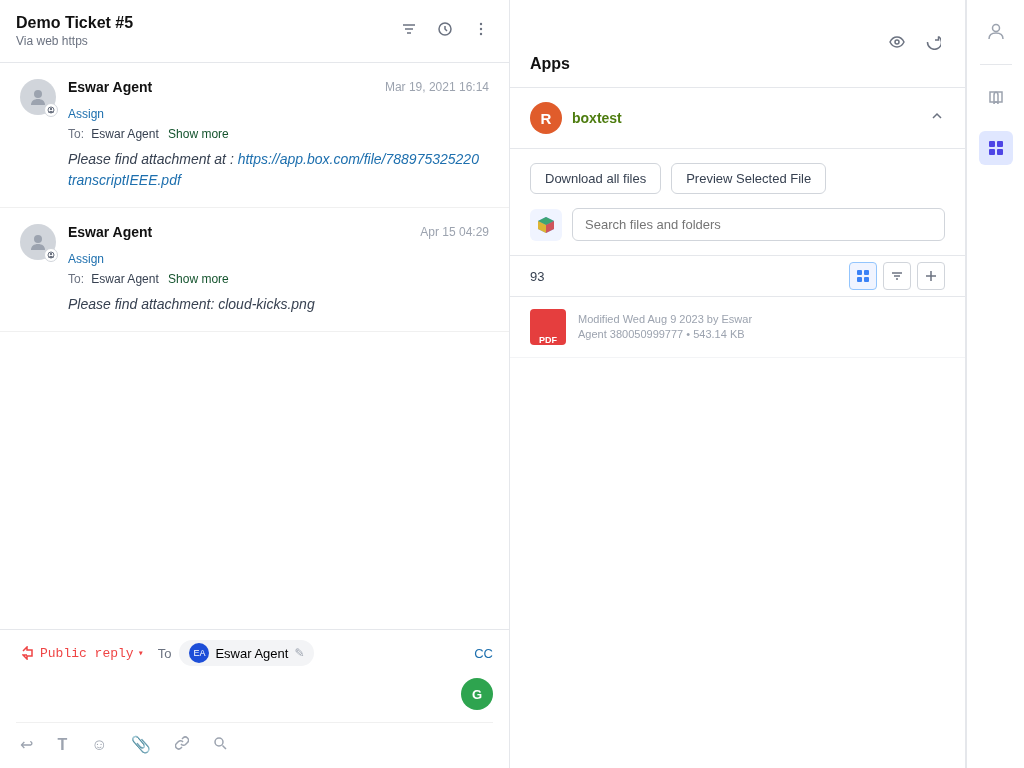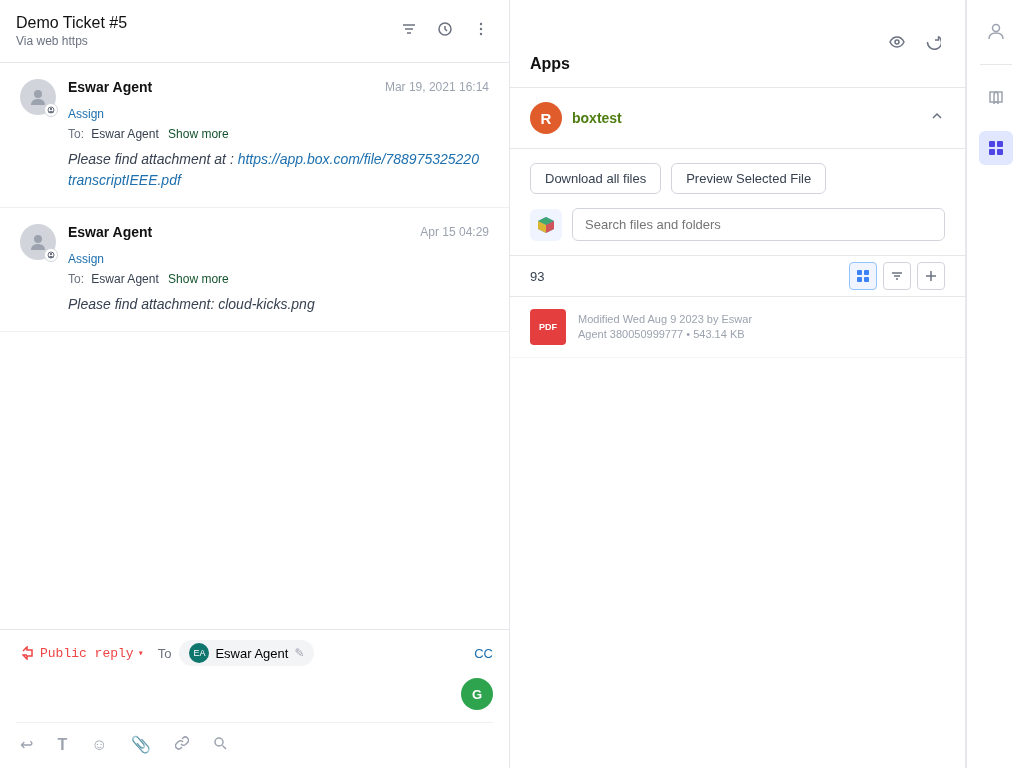--- a/index.html
+++ b/index.html
@@ -1,21 +1,21 @@
 <!DOCTYPE html>
 <html><head>
   <meta charset="utf-8">
   <style>
     * { box-sizing: border-box; margin: 0; padding: 0; }
     body { font-family: -apple-system, BlinkMacSystemFont, 'Segoe UI', sans-serif; font-size: 14px; background: #f3f4f6; display: flex; height: 768px; overflow: hidden; }
 
     
     .left-panel { width: 510px; background: #fff; display: flex; flex-direction: column; border-right: 1px solid #e5e7eb; }
     .left-header { padding: 14px 16px; border-bottom: 1px solid #e5e7eb; display: flex; align-items: center; justify-content: space-between; }
-    .ticket-info h2 { font-size: 16px; font-weight: 400; color: #111; }
+    .ticket-info h2 { font-size: 16px; font-weight: 700; color: #111; }
     .ticket-info span { font-size: 12px; color: #6b7280; }
     .header-icons { display: flex; gap: 12px; align-items: center; }
     .icon-btn { background: none; border: none; cursor: pointer; color: #6b7280; font-size: 16px; padding: 4px; border-radius: 4px; }
 
     .messages-area { flex: 1; overflow-y: auto; padding: 0; }
     .message-block { padding: 16px 20px; border-bottom: 1px solid #f0f0f0; display: flex; gap: 12px; }
     .avatar { width: 36px; height: 36px; border-radius: 50%; background: #d1d5db; flex-shrink: 0; display: flex; align-items: center; justify-content: center; position: relative; }
     .avatar svg { color: #9ca3af; }
     .assign-icon { position: absolute; bottom: -2px; right: -2px; width: 14px; height: 14px; background: #fff; border-radius: 50%; border: 1px solid #d1d5db; display: flex; align-items: center; justify-content: center; font-size: 8px; }
     .message-content { flex: 1; }
@@ -28,21 +28,21 @@
     .show-more { color: #14532d; cursor: pointer; margin-left: 4px; }
     .message-body { font-size: 14px; color: #374151; line-height: 1.5; font-style: italic; }
     .message-body a { color: #1d6fae; text-decoration: none; }
 
     
     .reply-bar { border-top: 1px solid #e5e7eb; padding: 10px 16px; background: #fff; }
     .reply-top { display: flex; align-items: center; gap: 8px; }
     .reply-type-btn { display: flex; align-items: center; gap: 4px; font-size: 13px; font-weight: 500; color: #ef4444; background: none; border: none; cursor: pointer; padding: 4px 6px; border-radius: 4px; font-family: Liberation Mono, monospace; }
     .to-label { font-size: 13px; color: #6b7280; font-weight: 500; }
     .recipient-chip { display: flex; align-items: center; gap: 6px; background: #f3f4f6; border-radius: 20px; padding: 3px 10px; font-size: 13px; font-weight: 500; }
-    .recipient-avatar { width: 20px; height: 20px; border-radius: 50%; background: #0f766e; display: flex; align-items: center; justify-content: center; font-size: 9px; color: #fff; }
+    .recipient-avatar { width: 20px; height: 20px; border-radius: 50%; background: #1d4ed8; display: flex; align-items: center; justify-content: center; font-size: 9px; color: #fff; }
     .edit-icon-btn { background: none; border: none; cursor: pointer; color: #9ca3af; font-size: 12px; }
     .cc-btn { margin-left: auto; color: #1d6fae; font-size: 13px; background: none; border: none; cursor: pointer; font-weight: 500; }
     .reply-body { margin-top: 8px; min-height: 40px; padding: 4px 0; }
     .grammarly-btn { width: 32px; height: 32px; border-radius: 50%; background: #2ea44f; border: none; cursor: pointer; display: flex; align-items: center; justify-content: center; color: #fff; font-weight: 700; font-size: 13px; margin-left: auto; }
     .toolbar-row { display: flex; align-items: center; gap: 16px; padding: 8px 0 0; border-top: 1px solid #f0f0f0; margin-top: 8px; }
     .toolbar-btn { background: none; border: none; cursor: pointer; color: #9ca3af; font-size: 16px; padding: 4px; }
 
     
     .middle-panel { width: 456px; background: #fff; display: flex; flex-direction: column; border-right: 1px solid #e5e7eb; }
     .apps-header { padding: 14px 20px; border-bottom: 1px solid #e5e7eb; display: flex; align-items: center; justify-content: space-between; }
@@ -64,21 +64,21 @@
     .search-input-wrap { flex: 1; }
     .search-input-wrap input { width: 100%; padding: 8px 12px; border: 1px solid #d1d5db; border-radius: 6px; font-size: 13px; color: #6b7280; outline: none; }
 
     .files-toolbar { display: flex; align-items: center; justify-content: space-between; padding: 6px 20px; border-top: 1px solid #e5e7eb; border-bottom: 1px solid #e5e7eb; }
     .files-count { font-size: 13px; color: #374151; font-weight: 500; }
     .files-actions { display: flex; gap: 6px; }
     .files-action-btn { background: none; border: 1px solid #d1d5db; border-radius: 4px; cursor: pointer; color: #6b7280; width: 28px; height: 28px; display: flex; align-items: center; justify-content: center; font-size: 13px; }
     .files-action-btn.active { background: #f0f4ff; color: #3b82f6; border-color: #93c5fd; }
 
     .file-item { display: flex; align-items: center; gap: 12px; padding: 12px 20px; border-bottom: 1px solid #f3f4f6; cursor: pointer; }
-    .pdf-icon { width: 36px; height: 36px; flex-shrink: 0; background: #e53e3e; border-radius: 4px; display: flex; align-items: center; justify-content: center; color: #fff; font-size: 9px; font-weight: 700; letter-spacing: 0; }
+    .pdf-icon { width: 36px; height: 36px; flex-shrink: 0; background: #e53e3e; border-radius: 4px; display: flex; align-items: flex-end; justify-content: center; color: #fff; font-size: 9px; font-weight: 700; letter-spacing: 0; }
     .file-details { flex: 1; }
     .file-name { font-size: 13px; font-weight: 500; color: #111; margin-bottom: 2px; }
     .file-meta { font-size: 11px; color: #9ca3af; line-height: 1.4; }
 
     
     .right-panel { width: 58px; background: #fff; display: flex; flex-direction: column; align-items: center; padding: 14px 0; gap: 16px; border-left: 1px solid #e5e7eb; }
     .right-icon-btn { background: none; border: none; cursor: pointer; color: #9ca3af; font-size: 18px; padding: 8px; border-radius: 6px; display: flex; align-items: center; justify-content: center; }
     .right-icon-btn.active { background: #e0e7ff; color: #4f46e5; }
     .right-divider { width: 32px; height: 1px; background: #e5e7eb; }
   </style>

